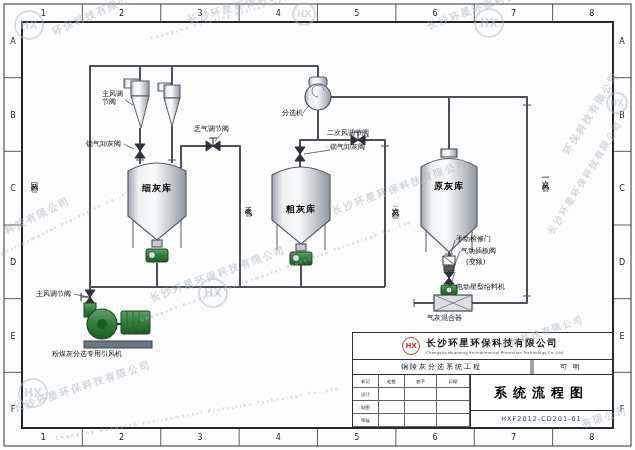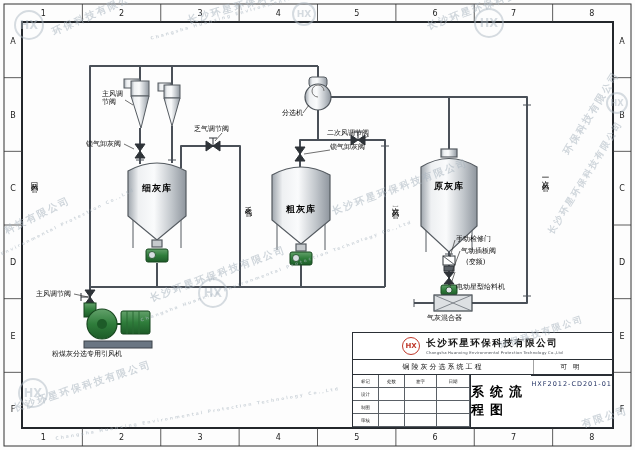--- a/index.html
+++ b/index.html
@@ -14,26 +14,26 @@
   .tanklbl{position:absolute;font-size:9px;font-weight:bold;color:#000;letter-spacing:1px}
   #grid-labels{position:absolute;inset:0;z-index:12}
   .gridlab{position:absolute;font-size:8px;color:#222;transform:translate(-50%,-50%)}
   
   #titleblock{position:absolute;left:352px;top:332px;width:261px;height:96px;border:1.5px solid #2a2f35;background:rgba(255,255,255,.93);display:flex;flex-direction:column;z-index:15}
   .tb-row1{height:27px;border-bottom:1px solid #2a2f35;display:flex;align-items:center;justify-content:center;gap:6px}
   .tb-logo{width:18px;height:18px;border:1.6px solid #c0392b;border-radius:50%;color:#c0392b;font-size:7px;font-weight:bold;display:flex;align-items:center;justify-content:center;flex:0 0 auto}
   .tb-cn{font-size:9.5px;font-weight:bold;color:#101010;letter-spacing:1.5px}
   .tb-en{font-size:3.8px;color:#454b52;text-align:center;letter-spacing:.2px}
   .tb-row2{height:15px;border-bottom:1px solid #2a2f35;display:flex}
-  .tb-project{flex:1;border-right:1px solid #a3a3a3;font-size:7px;display:flex;align-items:center;justify-content:center;letter-spacing:2px;color:#111}
+  .tb-project{flex:1;border-right:4px solid #a3a3a3;font-size:7px;display:flex;align-items:center;justify-content:center;letter-spacing:2px;color:#111}
   .tb-approve{width:78px;font-size:6.5px;display:flex;align-items:center;justify-content:center;letter-spacing:6px;color:#111}
   .tb-row3{flex:1;display:flex;min-height:0}
   .tb-grid{width:118px;border-right:1px solid #2a2f35;display:grid;grid-template-columns:26px 26px 32px 33px;grid-auto-rows:1fr}
   .tb-cell{border-right:.6px solid #5a6066;border-bottom:.6px solid #5a6066;font-size:4.5px;display:flex;align-items:center;justify-content:center;color:#222;overflow:hidden}
-  .tb-right{flex:1;display:flex;flex-direction:row}
+  .tb-right{flex:1;display:flex;flex-direction:column}
   .tb-title{flex:1;display:flex;align-items:center;justify-content:center;font-size:13px;font-weight:bold;letter-spacing:6px;color:#000}
   .tb-no{height:17px;border-top:1px solid #2a2f35;display:flex;align-items:center;justify-content:center;font-size:6.5px;color:#1a2a5e;letter-spacing:1px}
   
   #watermarks{position:absolute;inset:0;z-index:30;pointer-events:none;overflow:hidden}
   .wm{position:absolute;color:#aab6c0;opacity:.55;font-weight:bold;white-space:nowrap;transform-origin:left top;letter-spacing:2px}
   .wm-logo{position:absolute;border:2px solid #afbac4;border-radius:50%;opacity:.5;display:flex;align-items:center;justify-content:center;color:#afbac4;font-weight:bold}
 </style>
 </head>
 <body>
 

